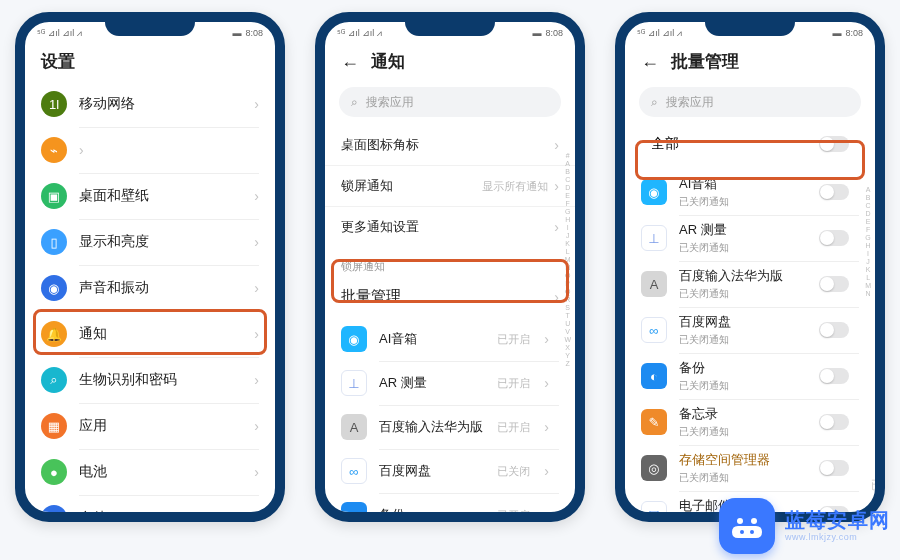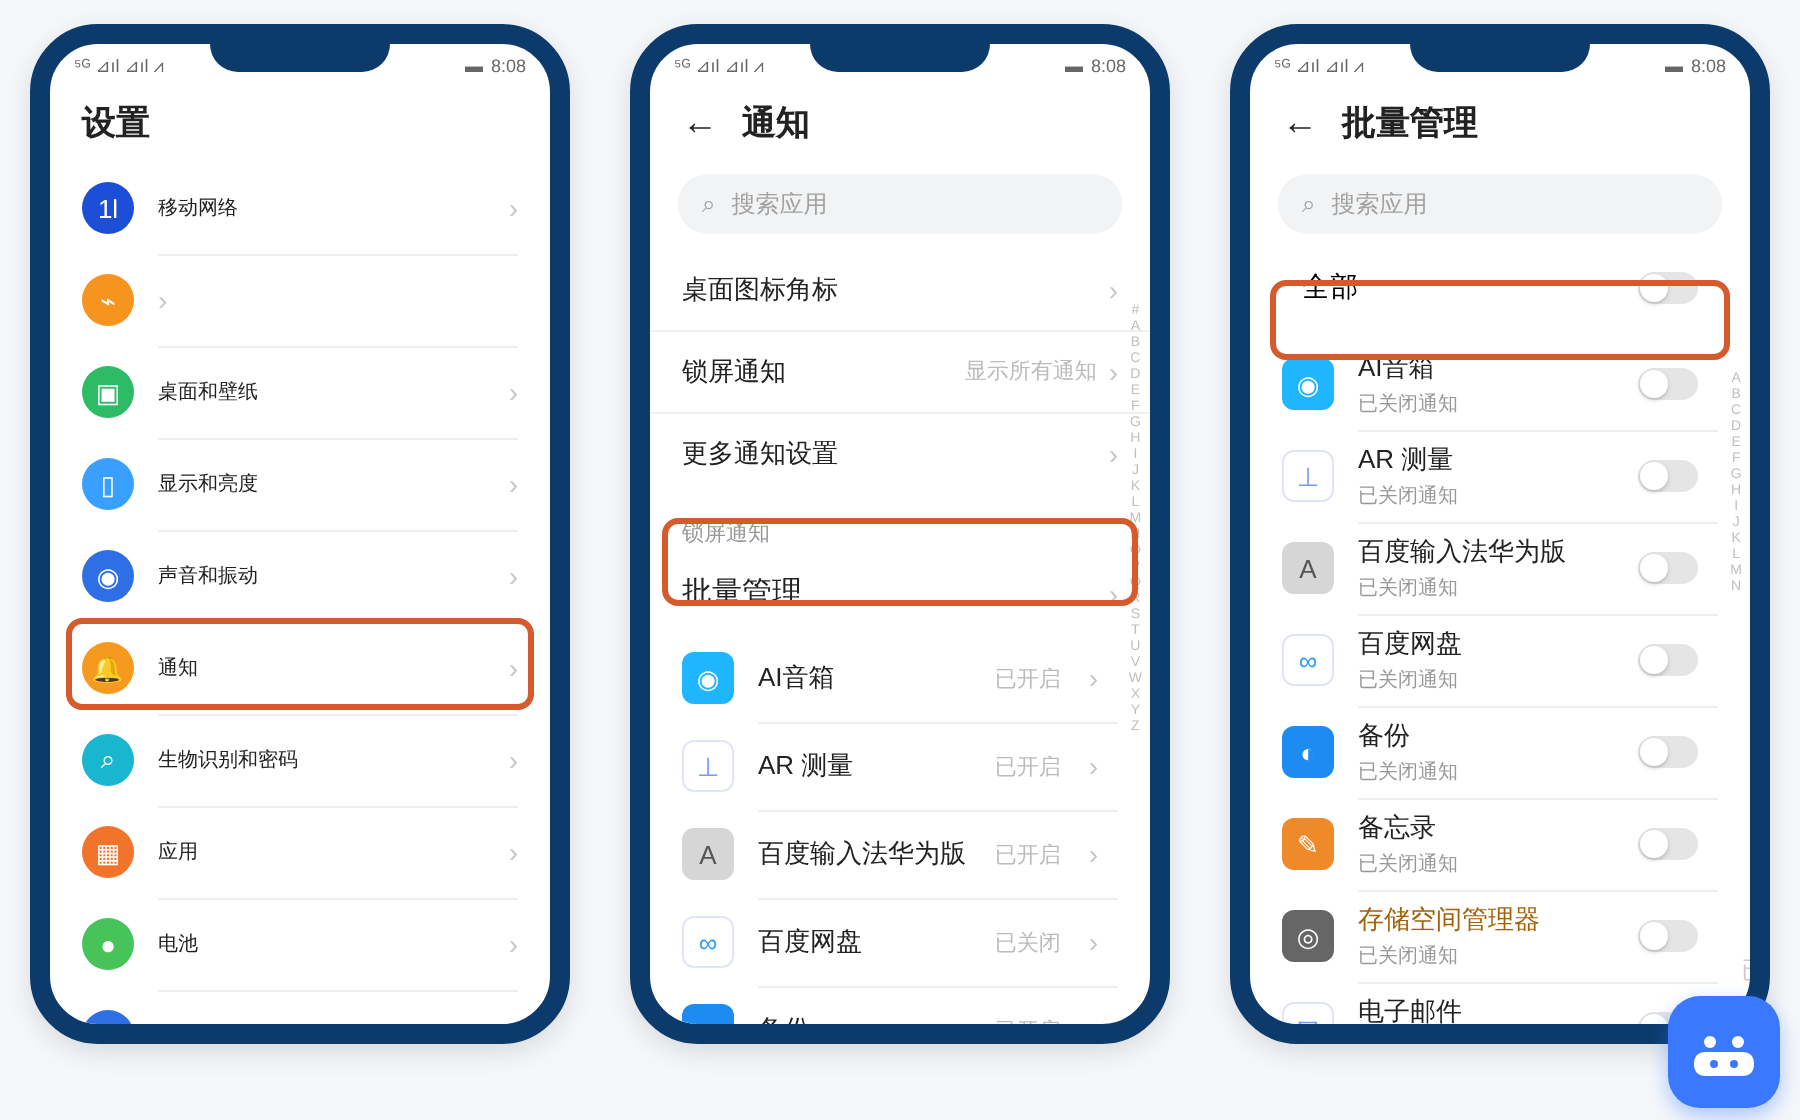--- a/index.html
+++ b/index.html
@@ -87,21 +87,21 @@
     border-radius: 50%;
     display:flex;align-items:center;justify-content:center;
     color:#fff; font-size:13px; flex-shrink:0;
   }
   .icon-sq {
     width: 26px; height: 26px;
     border-radius: 6px;
     display:flex;align-items:center;justify-content:center;
     color:#fff; font-size:13px; flex-shrink:0;
   }
-  .row .label { flex:1; font-size:10px; color:#222; }
+  .row .label { flex:1; font-size:14px; color:#222; }
   .row .sub { font-size: 10px; color:#999; margin-top:2px;}
   .row .stack { display:flex; flex-direction:column; flex:1;}
   .chev { color:#c5c5c5; font-size:14px;}
   .right-text { font-size:11px; color:#bbb; margin-right:2px;}
   .section-label {
     padding: 12px 16px 2px 16px;
     font-size: 11px;
     color:#999;
   }
   .alpha-index {
@@ -185,21 +185,21 @@
     <span class="right">
         <span>▬</span>
         <span>8:08</span>
       </span>
   </div>
   <div class="header">
     <span>设置</span>
   </div>
   <div class="list" id="p1list">
       <div class="row">
-        <div class="icon-circ" style="background:#1d4ed8">1l</div>
+        <div class="icon-circ" style="background:#4d7c0f">1l</div>
     <span class="label">移动网络</span>
     <span class="chev">›</span>
       </div>
       <div class="row">
         <div class="icon-circ" style="background:#f5941e">⌁</div>
     <span class="chev">›</span>
       </div>
       <div class="row">
         <div class="icon-circ" style="background:#2dbb66">▣</div>
     <span class="label">桌面和壁纸</span>
@@ -264,21 +264,21 @@
   <div id="p2rows">
       <div class="plain-row">
         <span>桌面图标角标</span>
     <span style="display:flex;align-items:center;gap:4px;">
 
       <span class="chev">›</span>
     </span>
       </div>
       <div class="plain-row">
         <span>锁屏通知</span>
-    <span style="display:flex;gap:4px;">
+    <span style="display:flex;align-items:center;gap:4px;">
       <span class="right-text">显示所有通知</span>
       <span class="chev">›</span>
     </span>
       </div>
       <div class="plain-row">
         <span>更多通知设置</span>
     <span style="display:flex;align-items:center;gap:4px;">
 
       <span class="chev">›</span>
     </span>
@@ -463,13 +463,17 @@
 <div class="watermark">
   <div class="wm-badge">
     <svg width="34" height="24" viewBox="0 0 34 24">
         <path d="M2 18 Q2 24 8 24 L26 24 Q32 24 32 18 Q32 12 26 12 L8 12 Q2 12 2 18 Z" fill="#fff"></path>
         <circle cx="10" cy="7" r="3" fill="#fff"></circle>
         <circle cx="24" cy="7" r="3" fill="#fff"></circle>
         <circle cx="12" cy="18" r="2" fill="#3a78ff"></circle>
         <circle cx="22" cy="18" r="2" fill="#3a78ff"></circle>
       </svg>
   </div>
+  <div class="wm-text">
+    <span class="cn">蓝莓安卓网</span>
+    <span class="en">www.lmkjzy.com</span>
+  </div>
 </div>
 
 </body></html>

